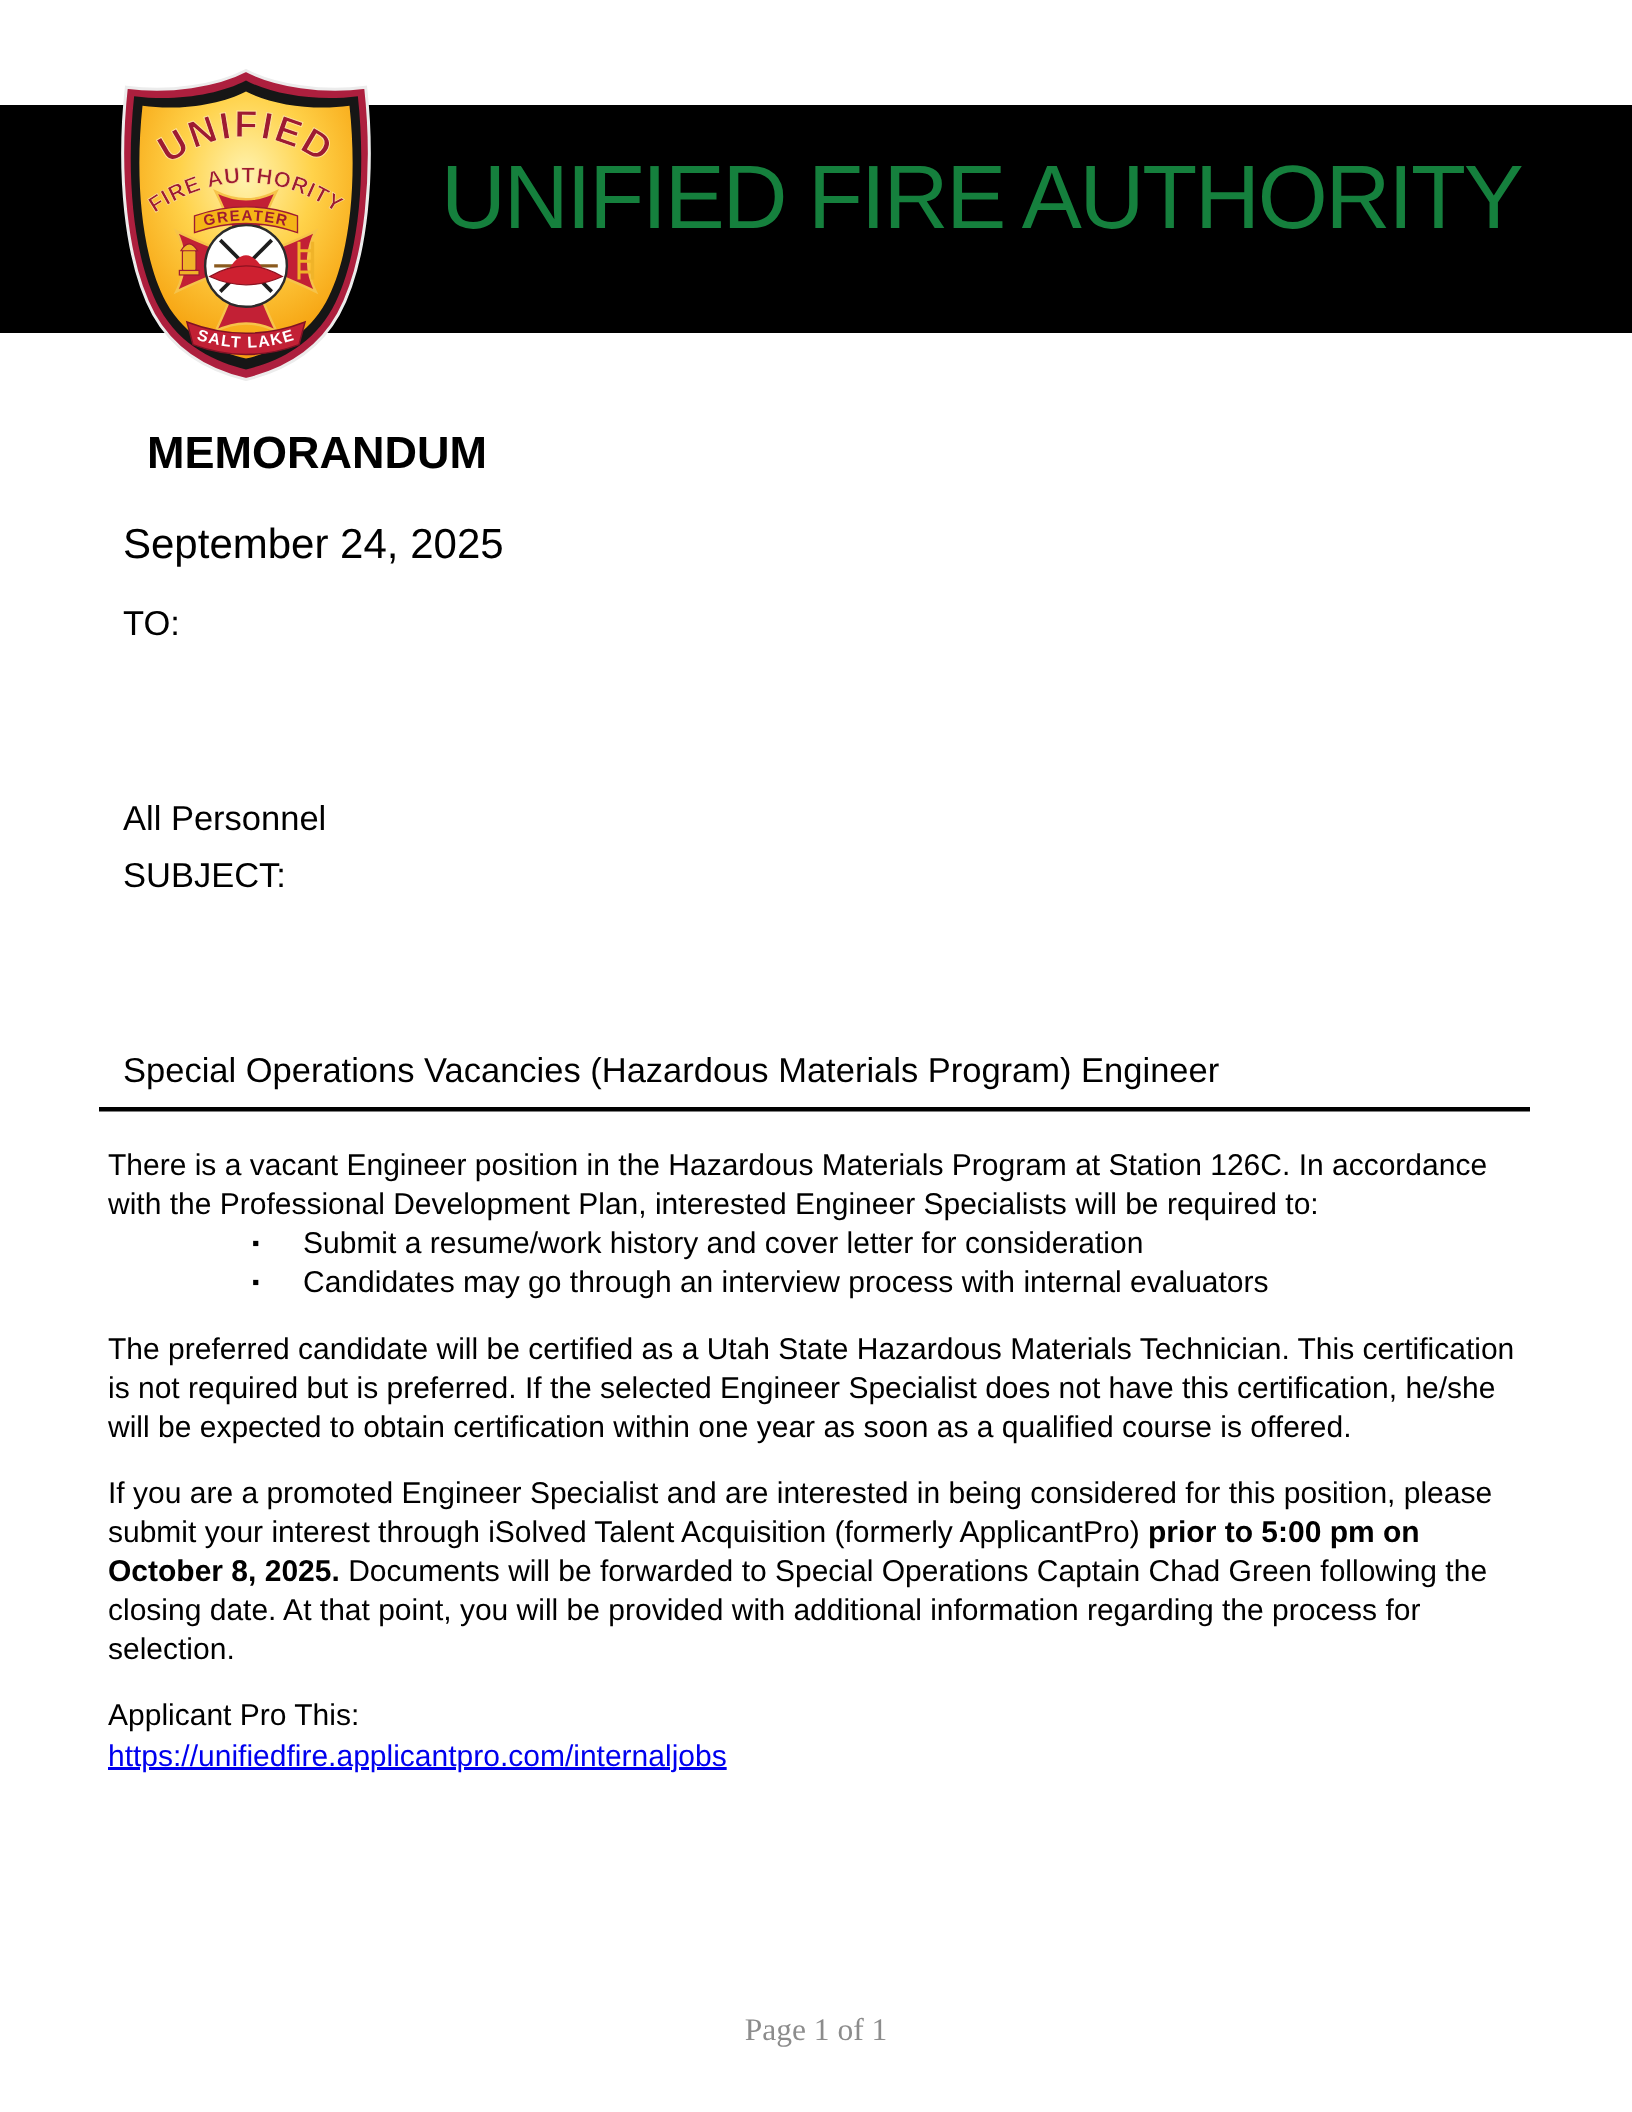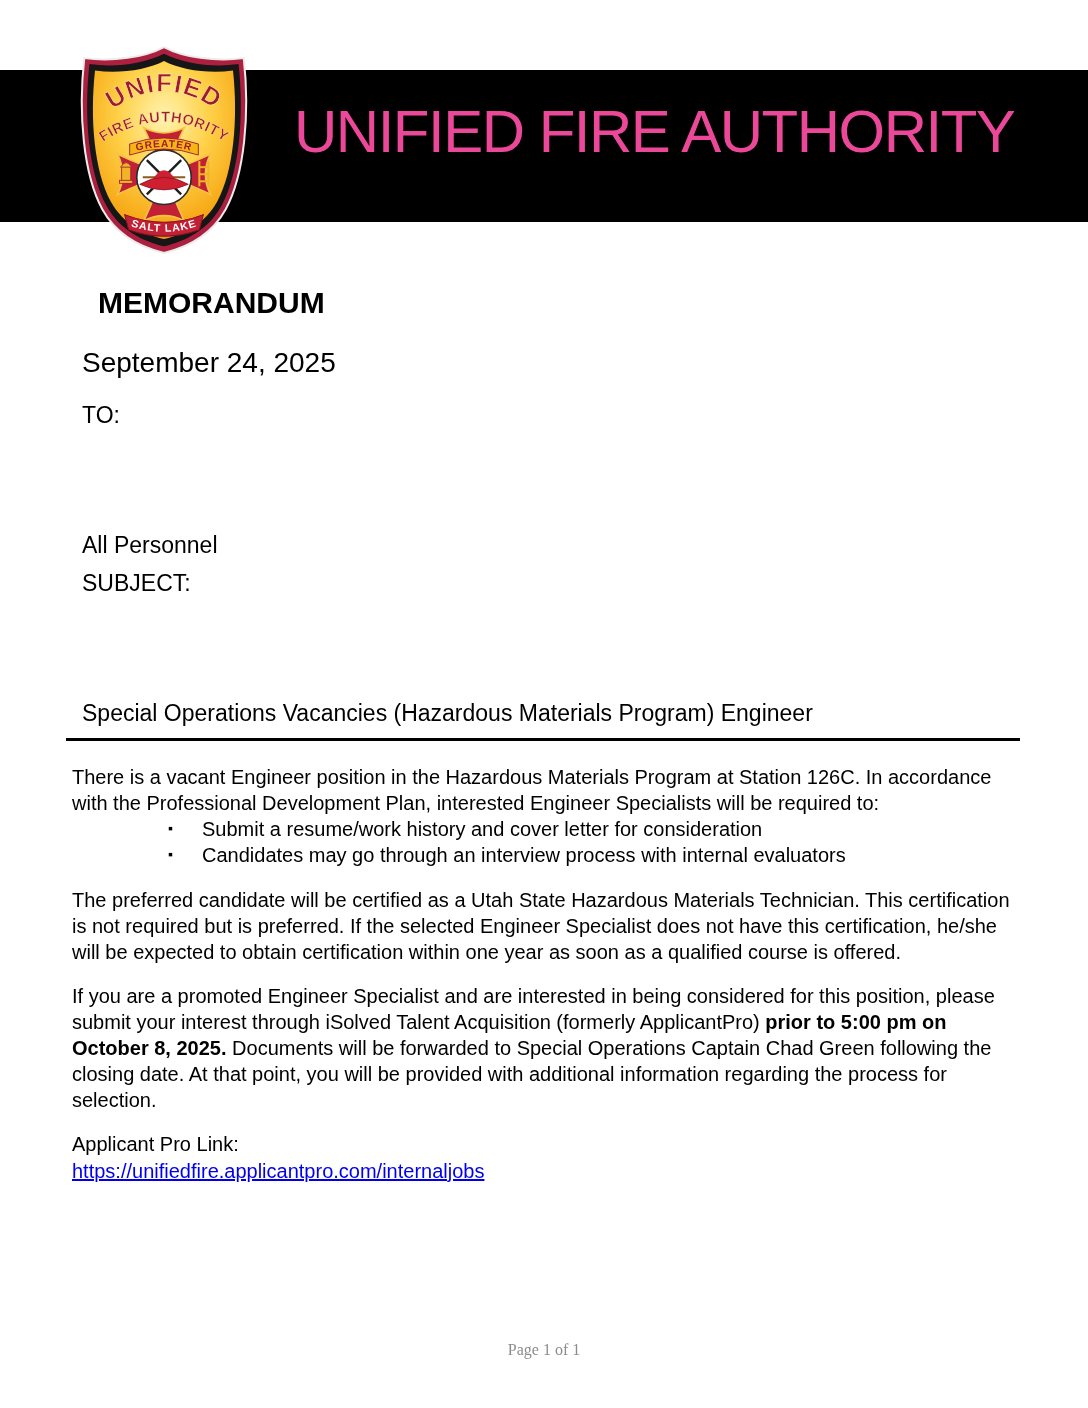--- a/index.html
+++ b/index.html
@@ -3,21 +3,21 @@
 <meta charset="utf-8">
 <style>
   html,body { margin:0; padding:0; background:#ffffff; }
   .page {
     position:relative; width:1088px; height:1408px; background:#ffffff;
     font-family:"Liberation Sans", sans-serif; color:#000; overflow:hidden;
   }
   .band { position:absolute; left:0; top:70px; width:1088px; height:152px; background:#000000; }
   .band-title {
     position:absolute; left:294px; top:102px; font-size:60px; line-height:60px;
-    letter-spacing:-1.5px; color:#ec4899; white-space:nowrap; font-weight:400;
+    letter-spacing:-1.5px; color:#15803d; white-space:nowrap; font-weight:400;
   }
   .badge { position:absolute; left:70px; top:45px; width:188px; height:210px; }
 
   .content { position:absolute; left:72px; top:268px; width:948px; }
   .memo-h { margin:16px; padding-left:10px; font-size:30px; line-height:38px; font-weight:bold; letter-spacing:0; }
   .memo-meta { margin-top:22px; padding-left:10px; font-size:28px; line-height:38px; }
   .fields { margin-top:14px; padding-left:10px; }
   .field-row { display:flex; font-size:23px; line-height:38px;flex-direction:column; }
   .field-label { width:130px; flex:0 0 130px; }
   .field-value { flex:1; }
@@ -29,21 +29,21 @@
   .p3 { margin-top:18px; }
   .plink { margin-top:18px; font-size:20px; line-height:27px; }
   .bullets { margin:0; padding:0; list-style:none; }
   .bullets li { position:relative; padding-left:130px; font-size:20px; line-height:26px; }
   .blt { position:absolute; left:96px; top:-1px; font-size:14px; }
   .bold { font-weight:bold; }
   a.doc-link { color:#0000EE; }
 
   .footer {
     position:absolute; left:0; top:1341px; width:1088px; text-align:center;
-    font-family:"Liberation Serif", serif; font-size:16px; color:#8C8C8C;
+    font-family:"Liberation Serif", serif; font-size:21px; color:#8C8C8C;
   }
 </style>
 </head>
 <body>
 
 <div class="page">
 
   <div class="band"></div>
   <div class="band-title">UNIFIED FIRE AUTHORITY</div>
 
@@ -152,19 +152,19 @@
         <span class="blt">▪</span>
         <span>Candidates may go through an interview process with internal evaluators</span>
       </li>
     </ul>
 
     <p class="para p2">The preferred candidate will be certified as a Utah State Hazardous Materials Technician. This certification is not required but is preferred. If the selected Engineer Specialist does not have this certification, he/she will be expected to obtain certification within one year as soon as a qualified course is offered.</p>
 
     <p class="para p3"><span>If you are a promoted Engineer Specialist and are interested in being considered for this position, please submit your interest through iSolved Talent Acquisition (formerly ApplicantPro) </span><span class="bold">prior to 5:00 pm on October 8, 2025.</span><span> Documents will be forwarded to Special Operations Captain Chad Green following the closing date. At that point, you will be provided with additional information regarding the process for selection.</span></p>
 
     <div class="plink">
-      <div>Applicant Pro Link:</div>
+      <div>Applicant Pro This:</div>
       <a class="doc-link" href="#">https://unifiedfire.applicantpro.com/internaljobs</a>
     </div>
   </div>
 
   <div class="footer">Page 1 of 1</div>
 </div>
 
 </body></html>

